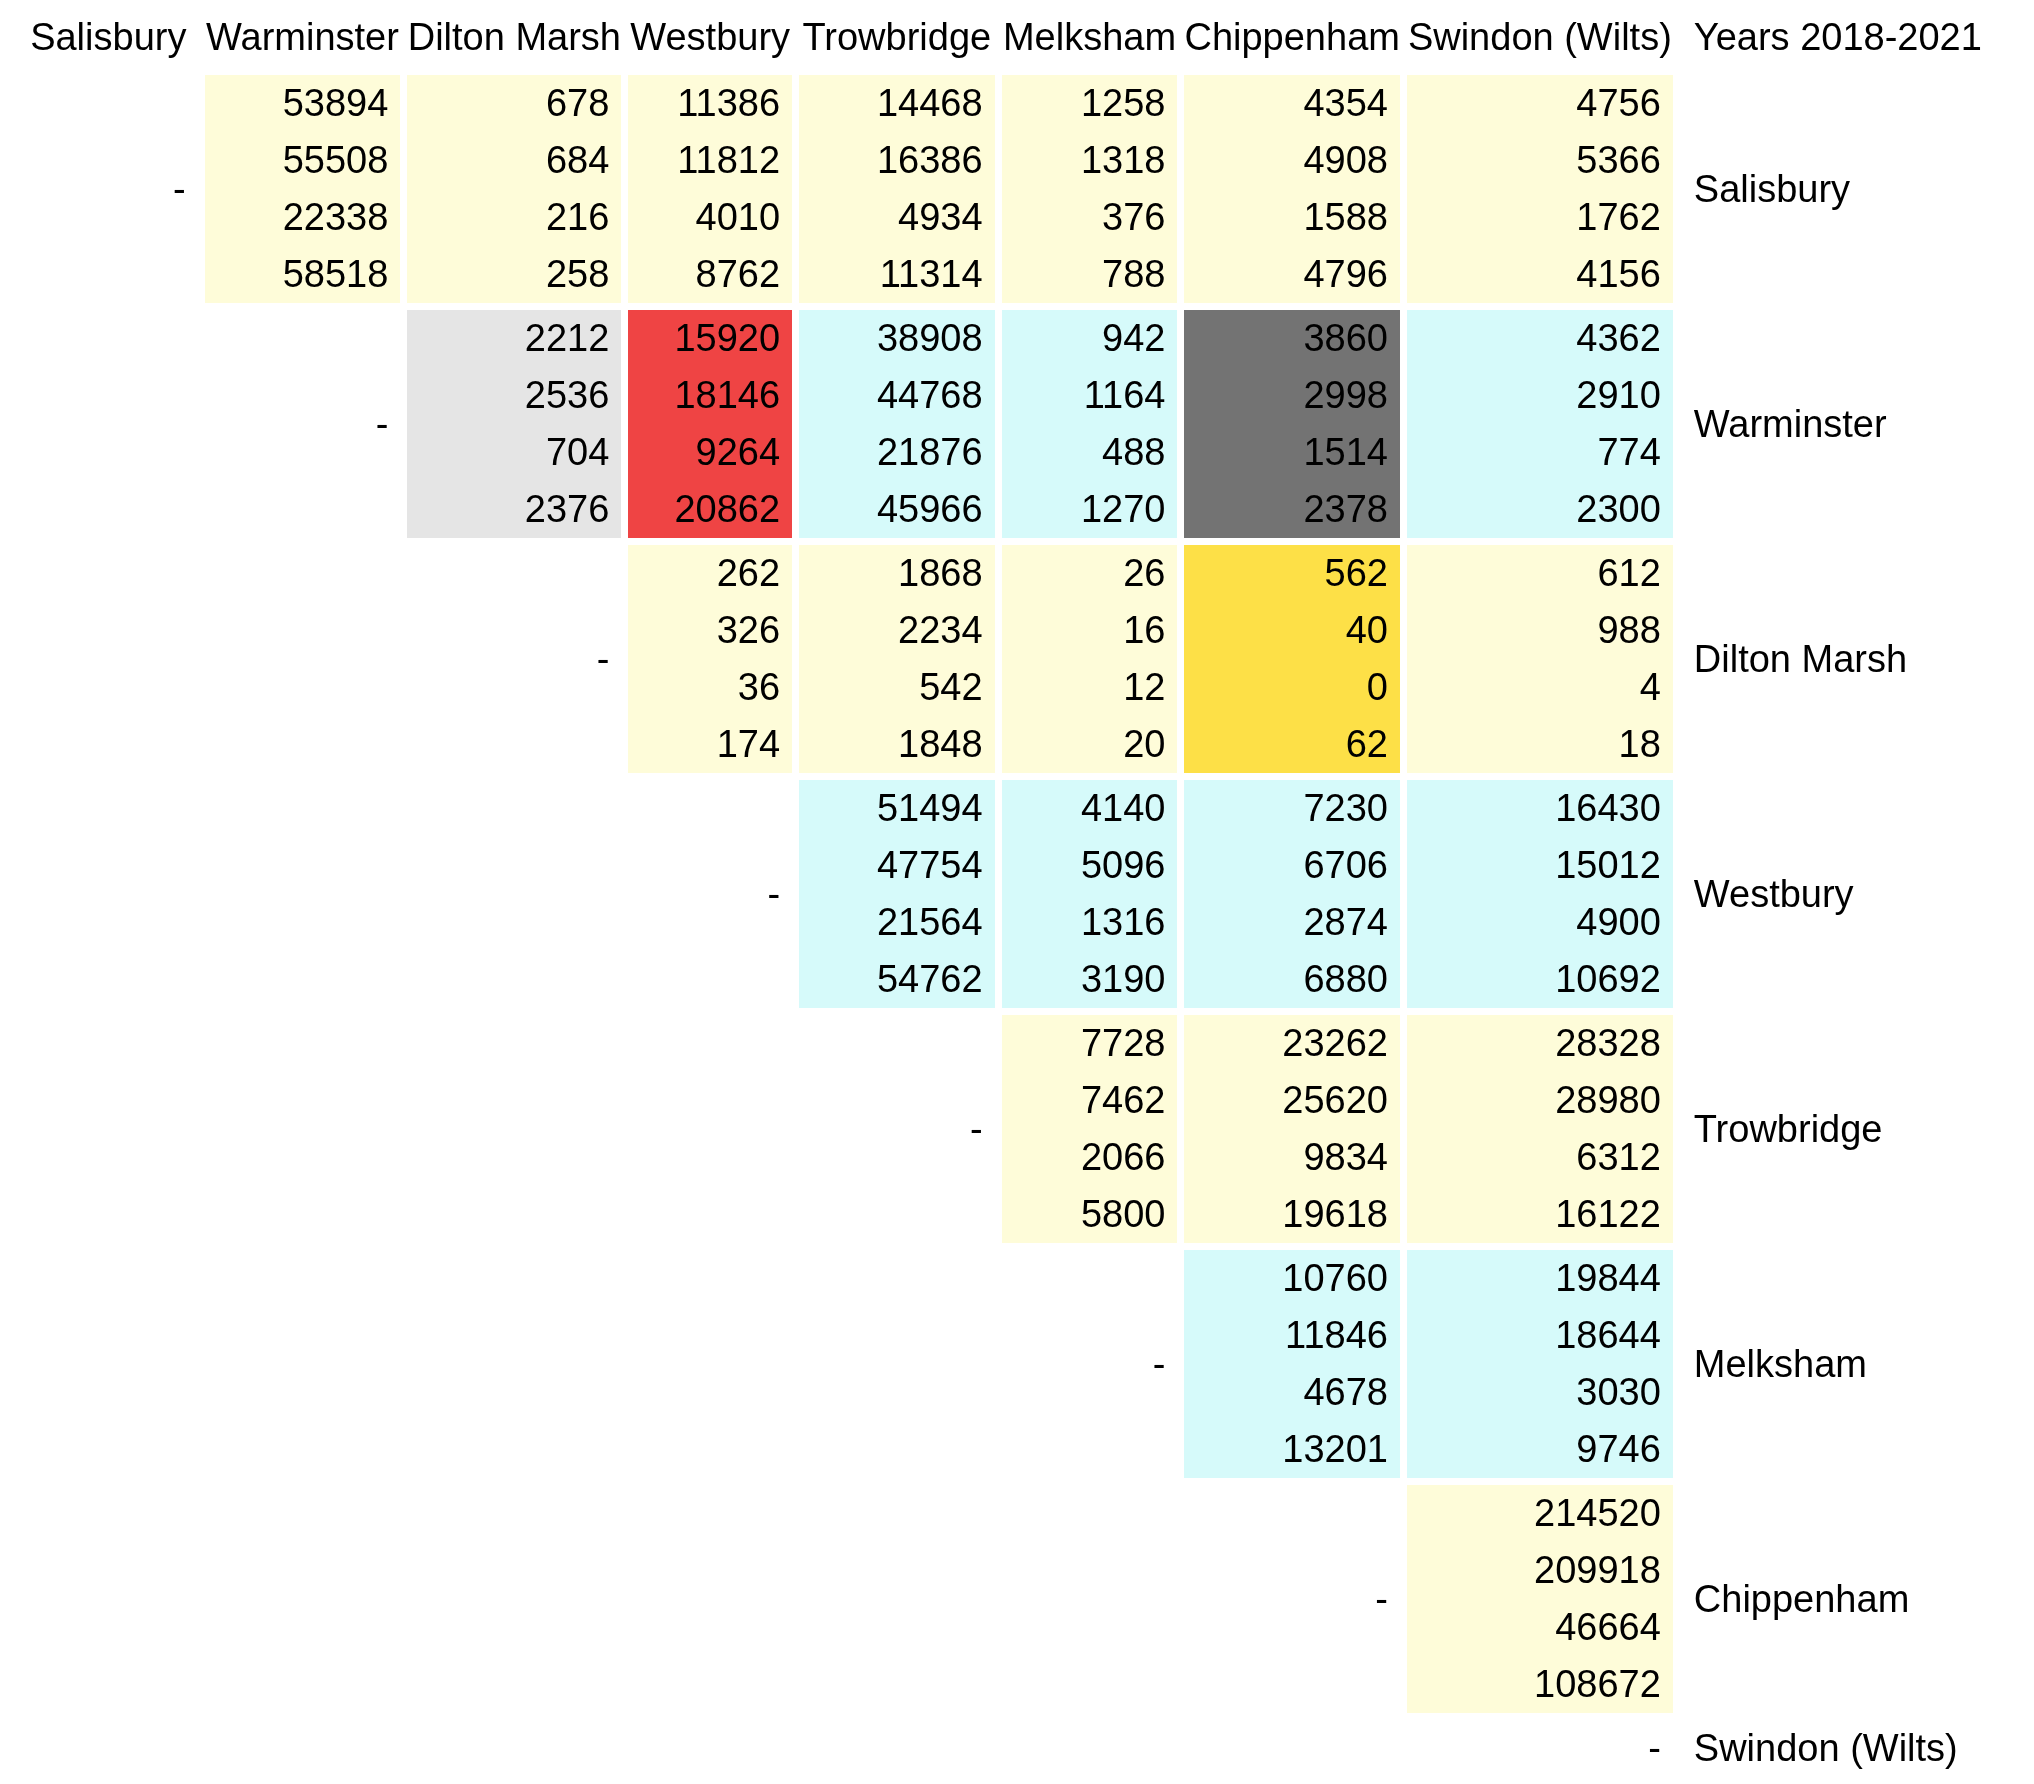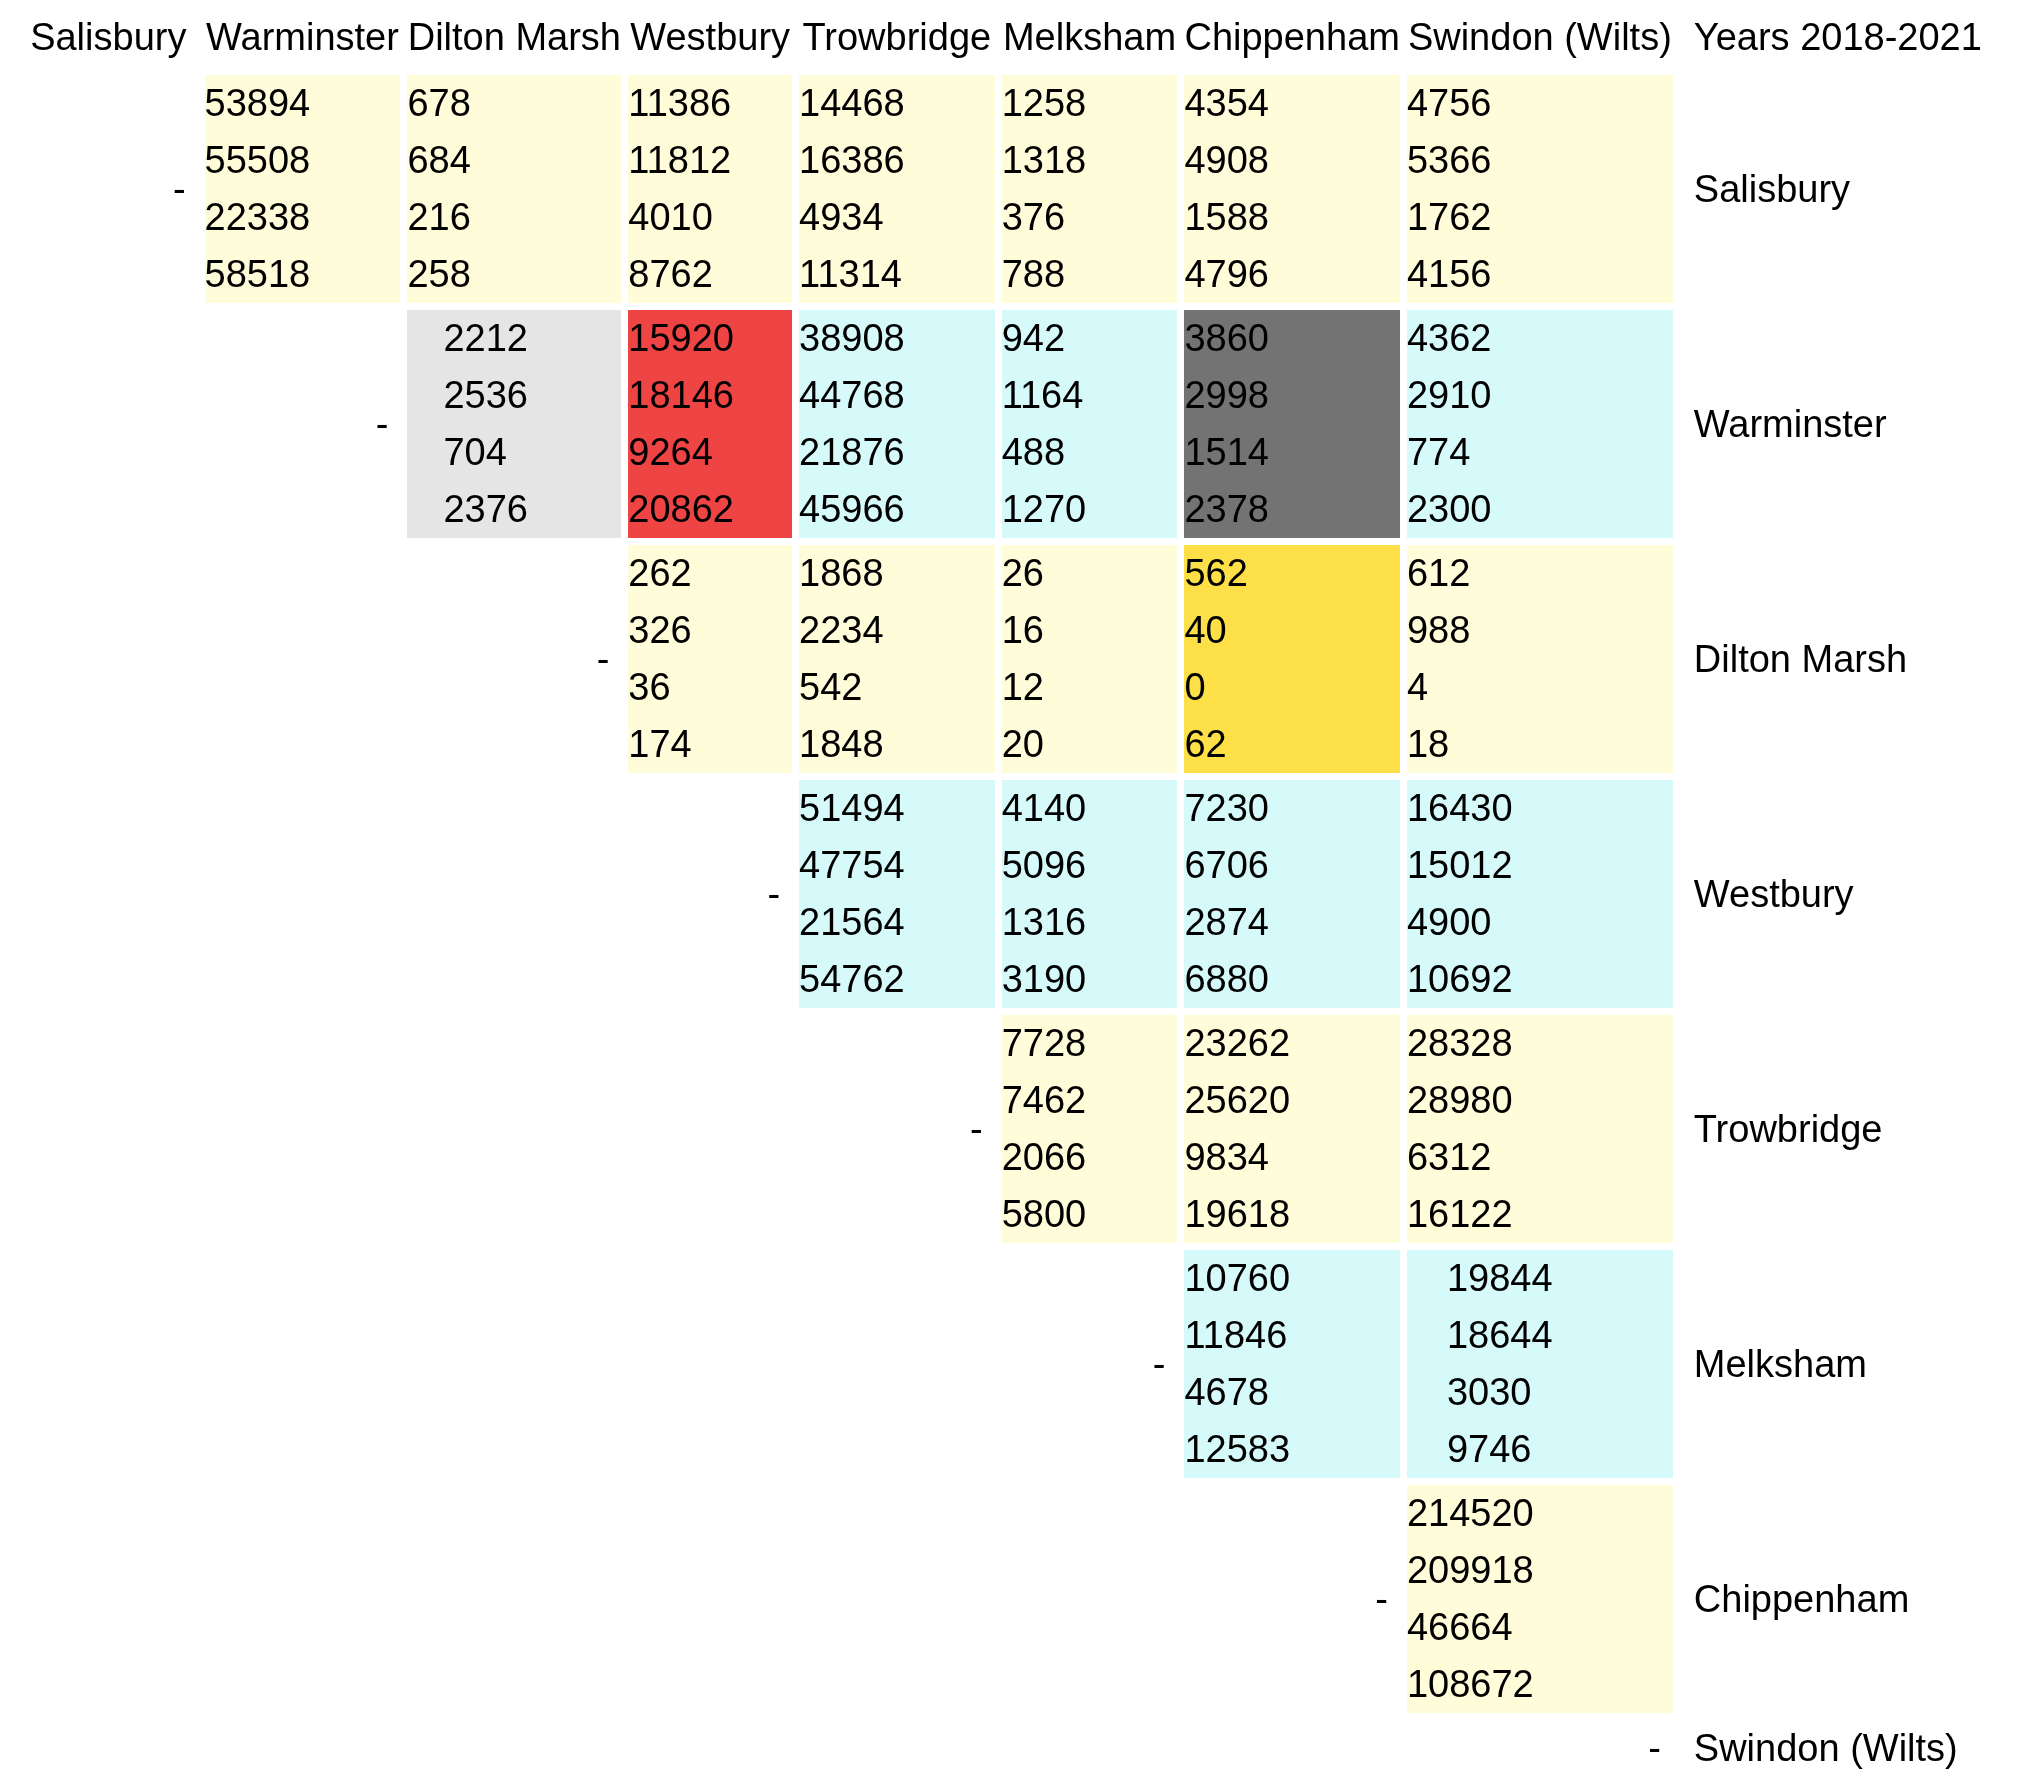--- a/index.html
+++ b/index.html
@@ -41,20 +41,21 @@
   }
   th.years-head {
     text-align: left;
     padding-left: 14px;
   }
   td {
     padding: 0;
     vertical-align: middle;
   }
   td.vals {
+    text-align: right;
     padding-right: 12px;
   }
   td.vals .val {
     line-height: 57px;
   }
   td.dash {
     text-align: right;
     padding-right: 12px;
   }
   td.rowlabel {
@@ -278,21 +279,21 @@
         <td></td>
         <td></td>
         <td></td>
         <td></td>
         <td></td>
         <td class="dash"><span>-</span></td>
         <td class="vals" style="background: rgb(214, 250, 250);">
           <div class="val">10760</div>
           <div class="val">11846</div>
           <div class="val">4678</div>
-          <div class="val">12583</div>
+          <div class="val">13201</div>
         </td>
         <td class="vals" style="background: rgb(214, 250, 250); padding-left: 40px;">
           <div class="val">19844</div>
           <div class="val">18644</div>
           <div class="val">3030</div>
           <div class="val">9746</div>
         </td>
         <td class="rowlabel">Melksham</td>
       </tr>
       <tr>

